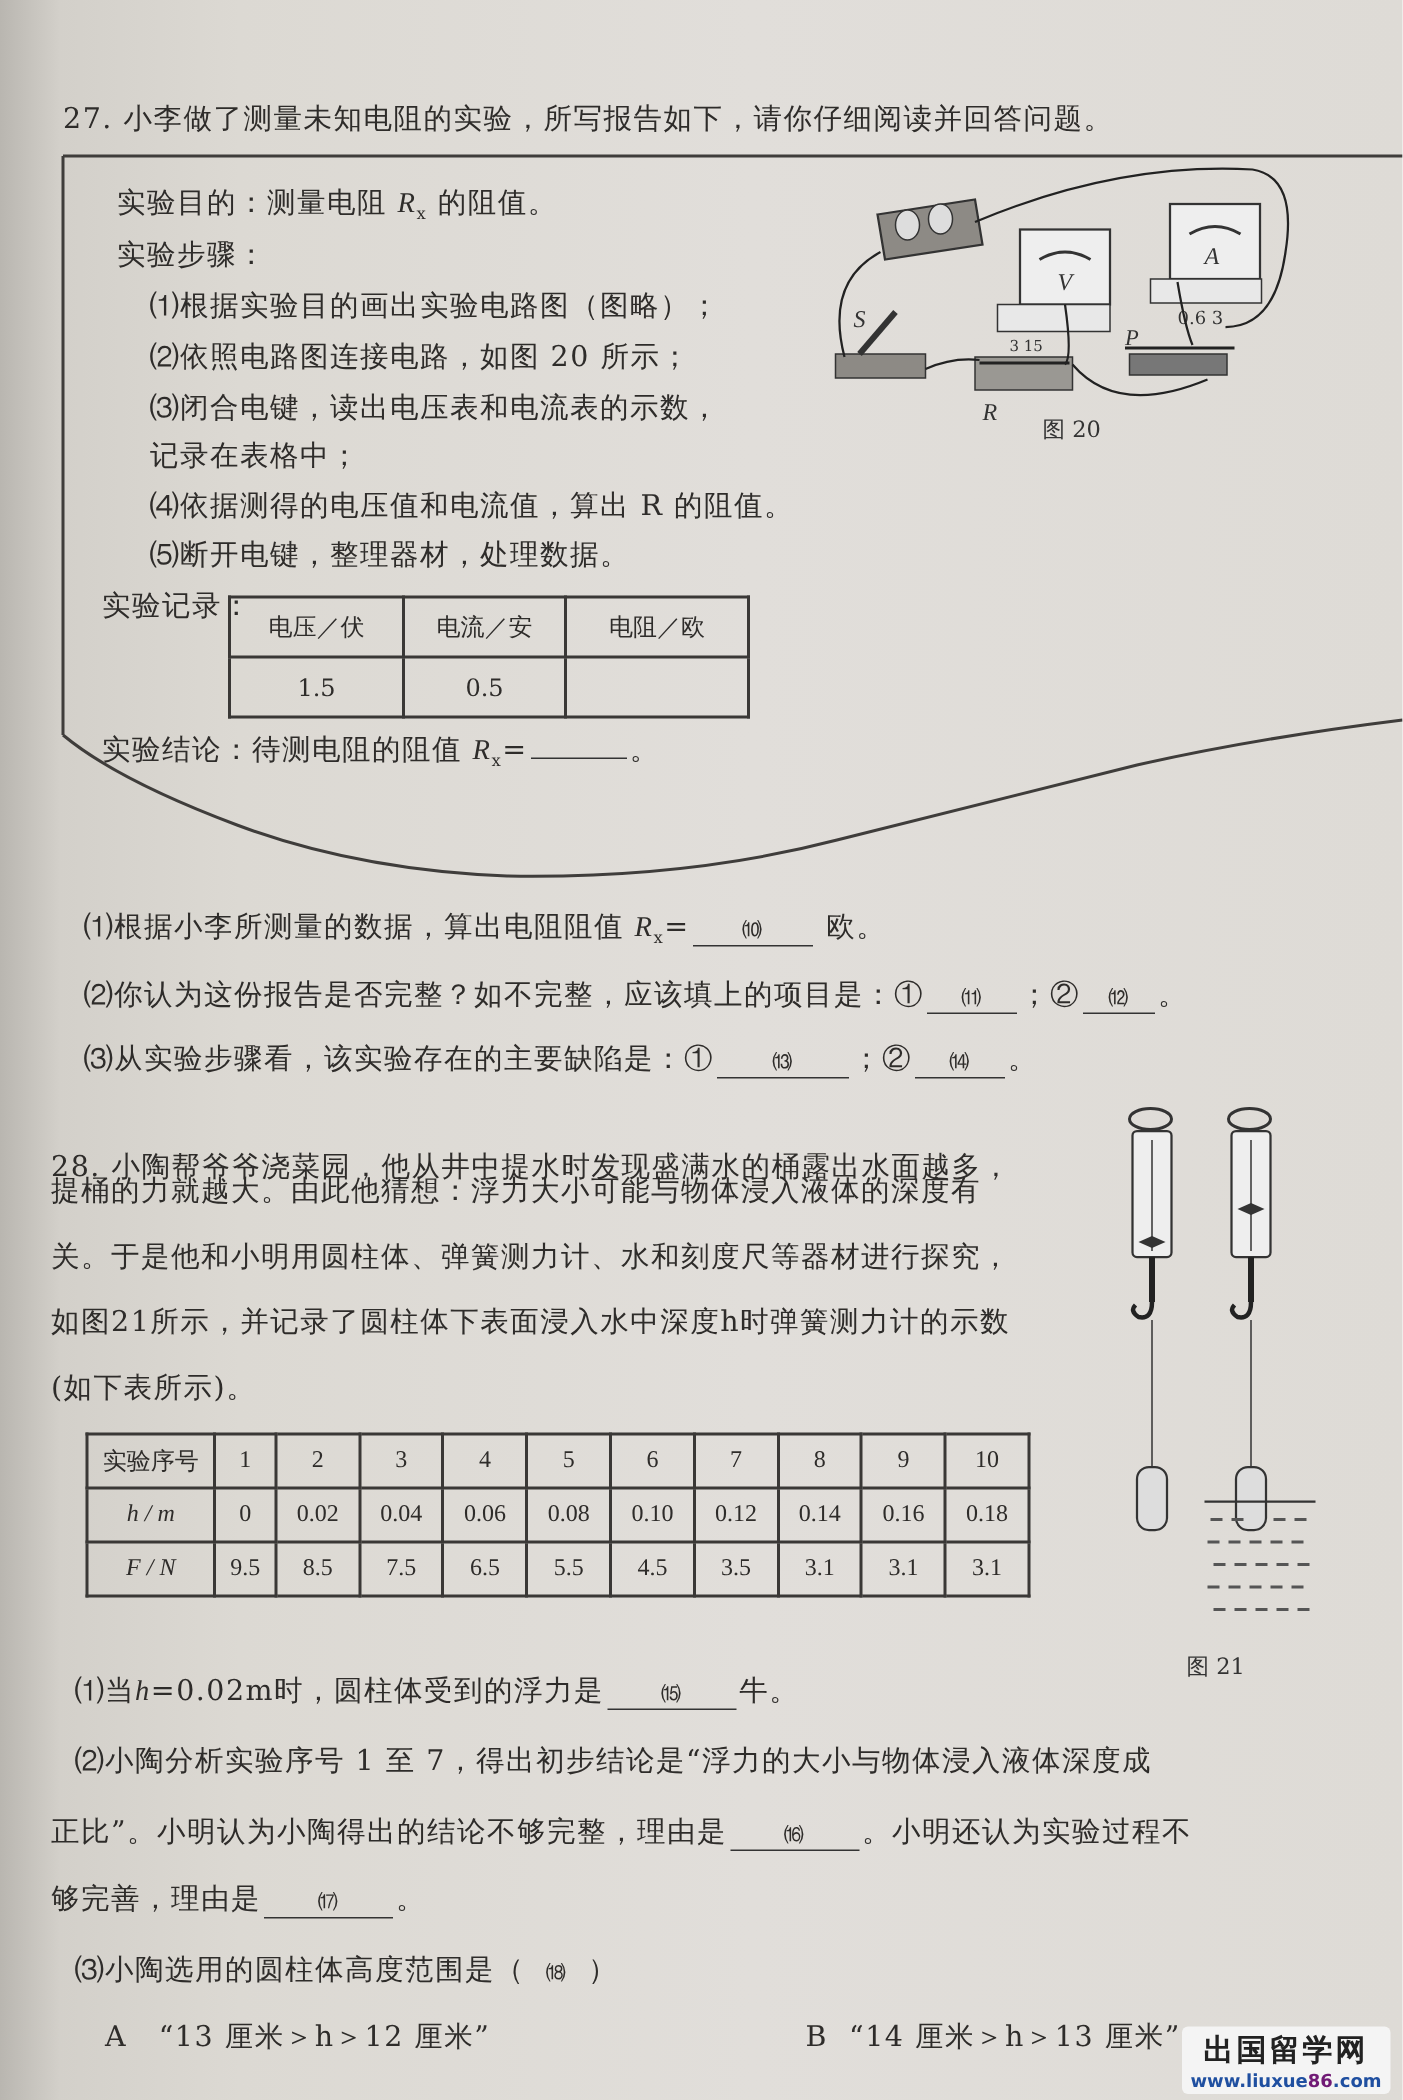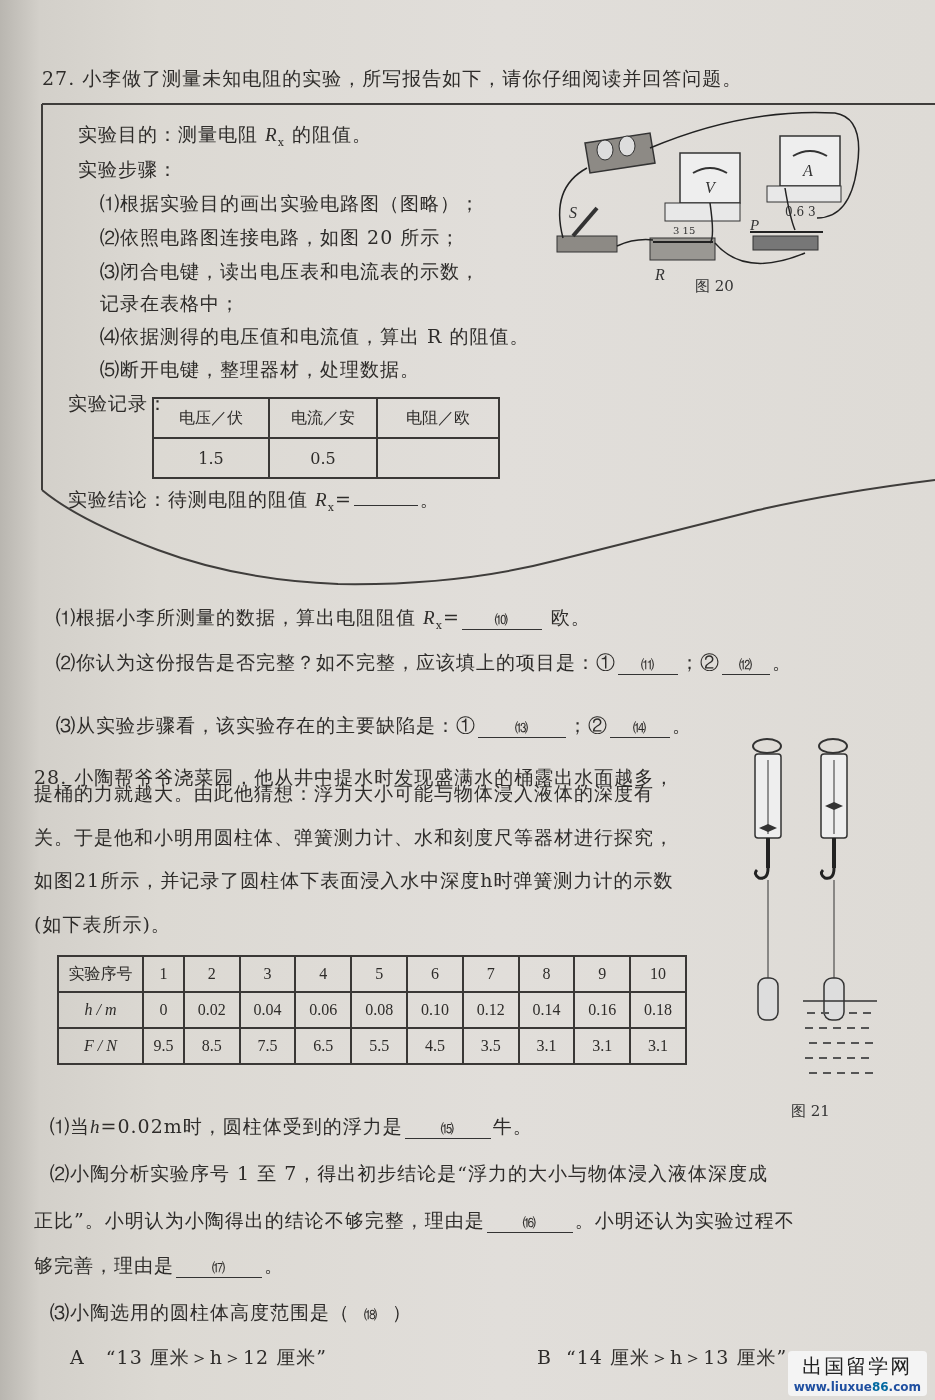--- a/index.html
+++ b/index.html
@@ -8,23 +8,23 @@
     font-family:"DejaVu Serif","Liberation Serif",serif;color:#2e2c2a;}
   .abs{position:absolute;}
   .line{font-size:19px;letter-spacing:1px;white-space:nowrap;}
   .i{font-style:italic;font-family:"Liberation Serif",serif;}
   .blank{display:inline-block;border-bottom:1.5px solid #333;text-align:center;font-size:13px;line-height:18px;margin:0 2px;}
   table.rec{border-collapse:collapse;font-size:16px;}
   table.rec td{border:2px solid #3a3836;text-align:center;height:36px;}
   table.dt{border-collapse:collapse;font-size:16px;font-family:"Liberation Serif",serif;}
   table.dt td{border:2px solid #3a3836;text-align:center;height:34px;padding:0;margin-top:44px;}
   .wm{position:absolute;right:8px;bottom:4px;background:#f4f4f4;border-radius:4px;padding:2px 6px;text-align:center;}
-  .wm .t{font-family:"DejaVu Sans",sans-serif;font-weight:normal;font-size:20px;color:#222;letter-spacing:2px;}
+  .wm .t{font-family:"DejaVu Sans",sans-serif;font-weight:bold;font-size:20px;color:#222;letter-spacing:2px;}
   .wm .u{font-family:"DejaVu Sans",sans-serif;font-size:12px;color:#1f4fa0;font-weight:bold;}
-  .wm .u b{color:#0369a1;}
+  .wm .u b{color:#701a75;}
 </style>
 </head>
 <body>
 
 <div class="abs line" style="left:42px;top:66px;">27. 小李做了测量未知电阻的实验，所写报告如下，请你仔细阅读并回答问题。</div>
 
 <svg class="abs" style="left:38px;top:100px;" width="897" height="490">
   <path d="M4 4 L897 4 M4 4 L4 390 M4 390 Q40 420 120 450 Q200 480 300 484 Q420 486 520 460 Q640 430 720 410 Q800 392 897 380" fill="none" stroke="#3f3d3b" stroke-width="2"></path>
 </svg>
 
@@ -109,21 +109,21 @@
   <path d="M240 80 Q245 110 250 122" fill="none" stroke="#222" stroke-width="1.5"></path>
   <text x="150" y="183" font-size="15" fill="#333">图 20</text>
 </svg>
 
 <div class="abs line" style="left:56px;top:605px;">
   <span>⑴根据小李所测量的数据，算出电阻阻值 </span><span class="i">R</span><sub style="font-size:11px">x</sub><span>=</span><span class="blank" style="width:80px">⑽</span><span> 欧。</span>
 </div>
 <div class="abs line" style="left:56px;top:650px;">
   <span>⑵你认为这份报告是否完整？如不完整，应该填上的项目是：①</span><span class="blank" style="width:60px">⑾</span><span>；②</span><span class="blank" style="width:48px">⑿</span><span>。</span>
 </div>
-<div class="abs line" style="left:56px;top:693px;margin-top:20px;">
+<div class="abs line" style="left:56px;top:693px;">
   <span>⑶从实验步骤看，该实验存在的主要缺陷是：①</span><span class="blank" style="width:88px">⒀</span><span>；②</span><span class="blank" style="width:60px">⒁</span><span>。</span>
 </div>
 
 <div class="abs line" style="left:34px;top:737px;margin-top:28px;">28. 小陶帮爷爷浇菜园，他从井中提水时发现盛满水的桶露出水面越多，</div>
 <div class="abs line" style="left:34px;top:781px;">提桶的力就越大。由此他猜想：浮力大小可能与物体浸入液体的深度有</div>
 <div class="abs line" style="left:34px;top:825px;">关。于是他和小明用圆柱体、弹簧测力计、水和刻度尺等器材进行探究，</div>
 <div class="abs line" style="left:34px;top:868px;">如图21所示，并记录了圆柱体下表面浸入水中深度h时弹簧测力计的示数</div>
 <div class="abs line" style="left:34px;top:912px;">(如下表所示)。</div>
 
 <table class="dt abs" style="left:57px;top:955px;width:630px;">

